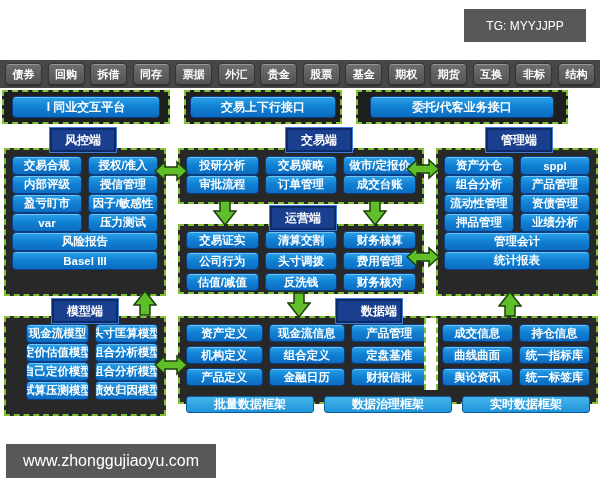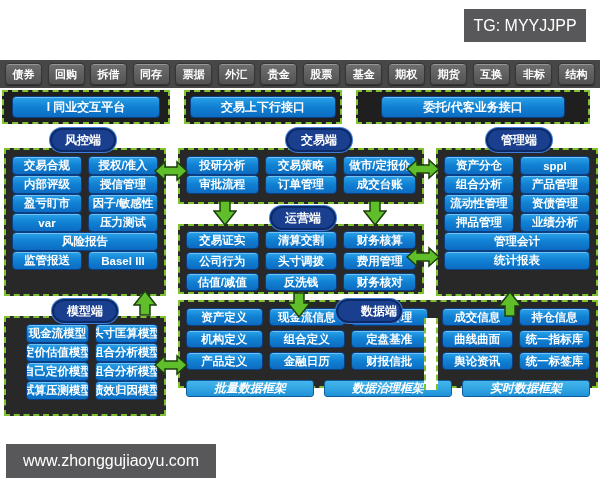--- a/index.html
+++ b/index.html
@@ -6,21 +6,21 @@
   body {
     width:600px; height:480px; position:relative; overflow:hidden;
     background:#ffffff; font-family:"Liberation Sans", sans-serif;
     -webkit-font-smoothing:antialiased;
   }
   
   .gray-box {
     position:absolute; background:#58585a; color:#fff;
     display:flex; align-items:center; justify-content:center;
   }
-  #tg-box { left:464px; top:9px; width:122px; height:33px; font-size:16px; }
+  #tg-box { left:464px; top:9px; width:122px; height:33px; font-size:12px; }
   #watermark { left:6px; top:444px; width:210px; height:34px; font-size:16px; }
 
   
   #tabbar {
     position:absolute; left:0; top:60px; width:600px; height:28px;
     background:#474747; display:flex; align-items:center;
     justify-content:space-between; padding:0 5px; box-sizing:border-box;
   }
   .tab {
     width:37px; height:22px; border-radius:4px;
@@ -33,40 +33,40 @@
   }
 
   
   #iface-row { position:absolute; left:2px; top:90px; width:596px; height:34px; display:flex; }
   .iface-panel {
     background:#1f1f1f; border:2px dashed #82c236; box-sizing:border-box;
     height:34px; display:flex; align-items:center; justify-content:center;
   }
   #iface-a { width:168px; margin-right:14px; }
   #iface-b { width:158px; margin-right:14px; }
-  #iface-c { width:234px; }
+  #iface-c { width:212px; }
 
   
   .btn {
     background:linear-gradient(180deg,#2aa2e9 0%,#1181d3 48%,#0c6cc2 100%);
     border:1px solid #0a3e85; border-radius:4px; box-sizing:border-box;
     color:#fff; font-weight:bold; font-size:11.5px;
     display:flex; align-items:center; justify-content:center;
     box-shadow:inset 0 1px 0 rgba(255,255,255,.35);
     white-space:nowrap; overflow:hidden; flex:1; height:19px;
   }
   .iface-btn { flex:none; height:22px; font-size:12px; }
   #iface-a .iface-btn { width:148px; }
   #iface-b .iface-btn { width:146px; }
   #iface-c .iface-btn { width:184px; }
 
   
   .sec-header {
     position:absolute; height:24px; z-index:5; box-sizing:border-box;
-    background:#1a3f8e; border:2px solid #0b2a66; border-radius:12px;
+    background:#1a3f8e; border:2px solid #0b2a66; border-radius:0;
     box-shadow:0 0 0 1px #3f7bd8;
     color:#fff; font-weight:bold; font-size:12px;
     display:flex; align-items:center; justify-content:center;
   }
   #hd-risk   { left:50px;  top:128px; width:66px; }
   #hd-trade  { left:286px; top:128px; width:66px; }
   #hd-manage { left:486px; top:128px; width:66px; }
   #hd-ops    { left:270px; top:206px; width:66px; }
   #hd-model  { left:52px;  top:299px; width:66px; }
   #hd-data   { left:336px; top:299px; width:66px;padding-left:20px; }
@@ -74,41 +74,41 @@
   
   .panel {
     position:absolute; z-index:1; box-sizing:border-box;
     background:#282828; border:2px dashed #7fc131; padding:6px;
   }
   #p-risk   { left:4px;   top:148px; width:162px; height:148px; }
   #p-trade  { left:178px; top:148px; width:246px; height:56px;  }
   #p-manage { left:436px; top:148px; width:162px; height:148px; }
   #p-ops    { left:178px; top:224px; width:246px; height:70px; padding:5px 6px; }
   #p-model  { left:4px;   top:316px; width:162px; height:100px;padding-left:20px; }
-  #p-data   { left:178px; top:300px; width:420px; height:88px;  }
+  #p-data   { left:178px; top:316px; width:420px; height:88px;  }
 
   .brow { display:flex; gap:6px; margin-bottom:0; }
   .brow:last-child { margin-bottom:0; }
   #p-ops .brow { margin-bottom:3px; }
   #p-ops .btn  { height:18px; }
   #data-grids { display:flex; }
   #data-left-grid  { width:244px; }
   #data-right-grid { width:150px; margin-left:14px; }
   #data-left-grid .btn, #data-right-grid .btn { height:18px; }
   #data-left-grid .brow, #data-right-grid .brow { margin-bottom:4px; }
 
   
   #data-gap {
     position:absolute; left:424px; top:318px; width:14px; height:72px;
     background:#fff; z-index:2; box-sizing:border-box;
     border-left:2px dashed #7fc131; border-right:2px dashed #7fc131;
   }
 
   
-  #fw-row { display:flex; gap:10px; margin-top:6px;font-style:italic; }
+  #fw-row { display:flex; gap:10px; margin-top:6px; }
   .fw-bar {
     flex:1; height:17px; border-radius:3px; box-sizing:border-box;
     background:linear-gradient(180deg,#45b6ec,#1f93d8);
     border:1px solid #0d5c9e; color:#fff; font-weight:bold; font-size:12px;
     display:flex; align-items:center; justify-content:center; white-space:nowrap;
   }
 
   
   .arrow { position:absolute; z-index:6; }
 </style>
@@ -169,21 +169,20 @@
       <div class="btn">因子/敏感性</div>
     </div>
     <div class="brow">
       <div class="btn">var</div>
       <div class="btn">压力测试</div>
     </div>
     <div class="brow">
       <div class="btn">风险报告</div>
     </div>
     <div class="brow">
-      <div class="btn">监管报送</div>
       <div class="btn">Basel III</div>
     </div>
   </div>
 <div id="p-trade" class="panel" data-grid="sections.trade.rows">
     <div class="brow">
       <div class="btn">投研分析</div>
       <div class="btn">交易策略</div>
       <div class="btn">做市/定报价</div>
     </div>
     <div class="brow">

